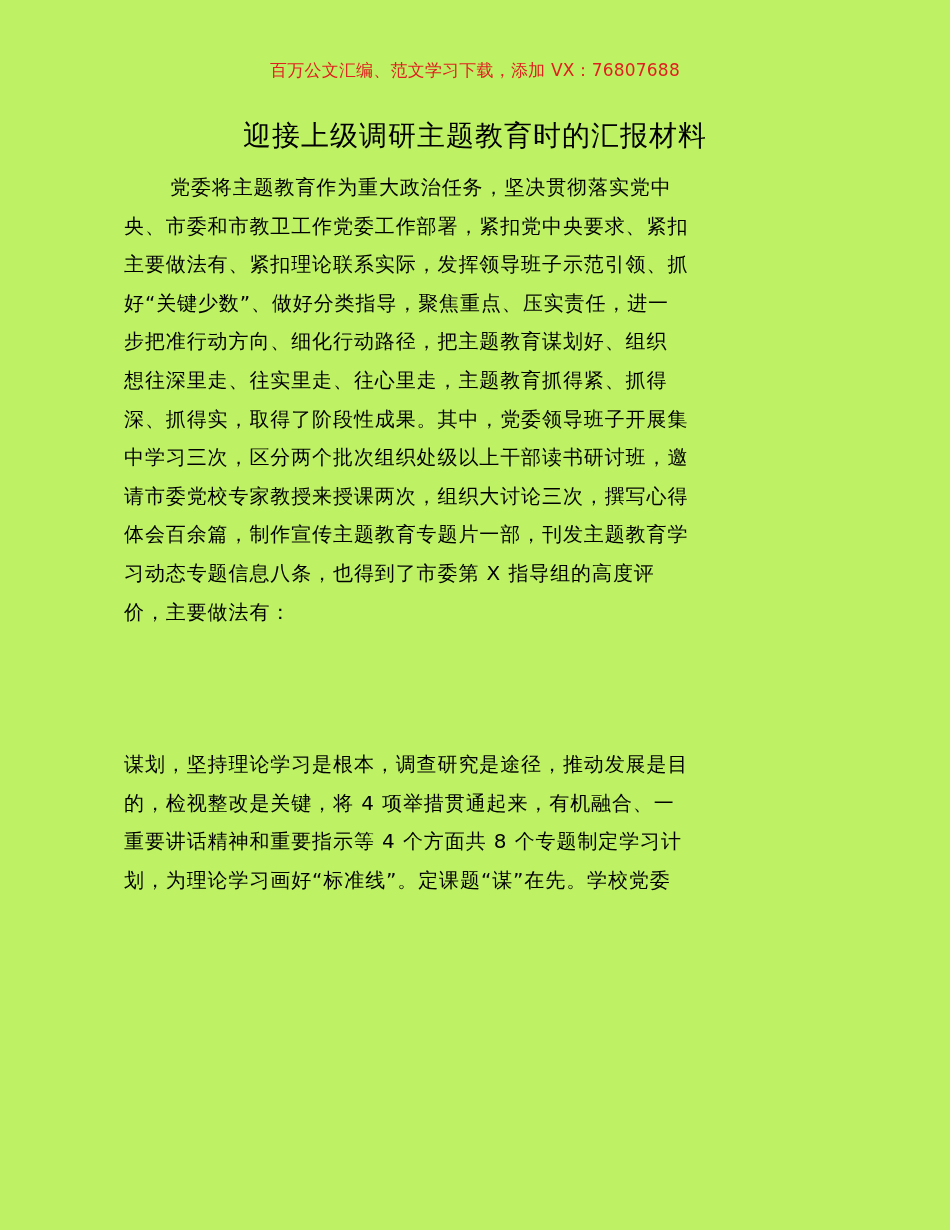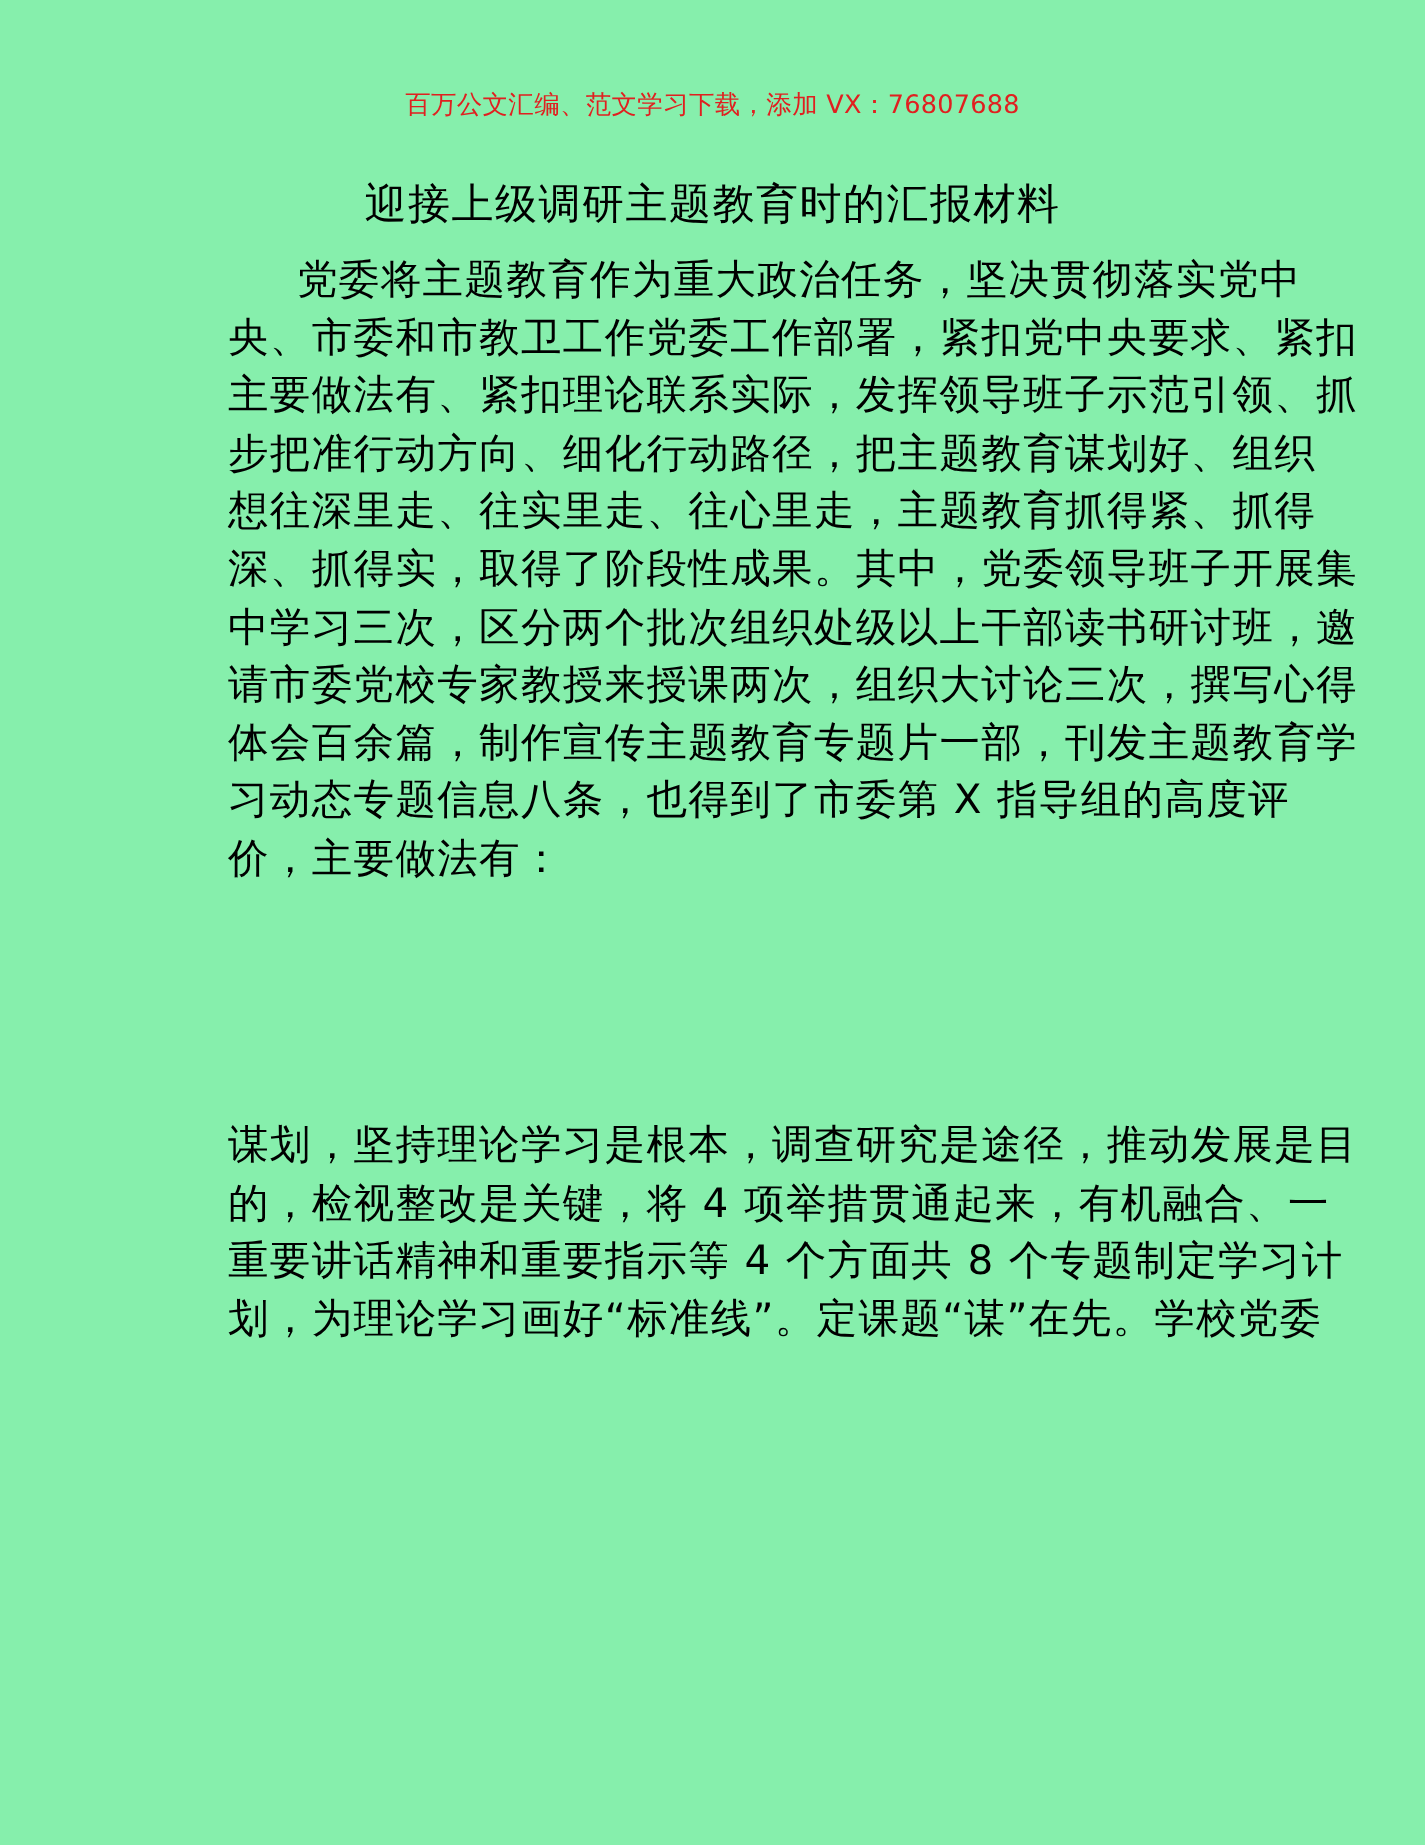--- a/index.html
+++ b/index.html
@@ -13,21 +13,21 @@
       position: relative;
       overflow: hidden;
       font-family: "DejaVu Sans", "Liberation Sans", sans-serif;
       color: #000000;
     }
     .page {
       position: absolute;
       left: 0; top: 0;
       width: 950px;
       height: 1230px;
-      background: #86efac;
+      background: #bef264;
     }
     .watermark-header {
       position: absolute;
       top: 56px;
       left: 0;
       width: 950px;
       text-align: center;
       font-size: 17px;
       line-height: 28px;
       color: #e02020;
@@ -39,23 +39,23 @@
       left: 0;
       width: 950px;
       text-align: center;
       font-size: 28px;
       line-height: 44px;
       color: #000000;
       letter-spacing: 1px;
     }
     .body-text {
       position: absolute;
-      left: 152px;
+      left: 124px;
       width: 680px;
-      font-size: 27px;
+      font-size: 20px;
       color: #000000;
     }
     .para {
       margin: 0;
     }
     .line {
       display: block;
       height: 38.6px;
       line-height: 38.6px;
       white-space: nowrap;
@@ -74,20 +74,21 @@
 
   <div class="watermark-header">百万公文汇编、范文学习下载，添加 VX：76807688</div>
 
   <div class="doc-title">迎接上级调研主题教育时的汇报材料</div>
 
   <div class="body-text" id="para1">
     <p class="para">
       <span class="line indent">党委将主题教育作为重大政治任务，坚决贯彻落实党中</span>
       <span class="line">央、市委和市教卫工作党委工作部署，紧扣党中央要求、紧扣</span>
       <span class="line">主要做法有、紧扣理论联系实际，发挥领导班子示范引领、抓</span>
+      <span class="line">好“关键少数”、做好分类指导，聚焦重点、压实责任，进一</span>
       <span class="line">步把准行动方向、细化行动路径，把主题教育谋划好、组织</span>
       <span class="line">想往深里走、往实里走、往心里走，主题教育抓得紧、抓得</span>
       <span class="line">深、抓得实，取得了阶段性成果。其中，党委领导班子开展集</span>
       <span class="line">中学习三次，区分两个批次组织处级以上干部读书研讨班，邀</span>
       <span class="line">请市委党校专家教授来授课两次，组织大讨论三次，撰写心得</span>
       <span class="line">体会百余篇，制作宣传主题教育专题片一部，刊发主题教育学</span>
       <span class="line">习动态专题信息八条，也得到了市委第 X 指导组的高度评</span>
       <span class="line">价，主要做法有：</span>
     </p>
   </div>

